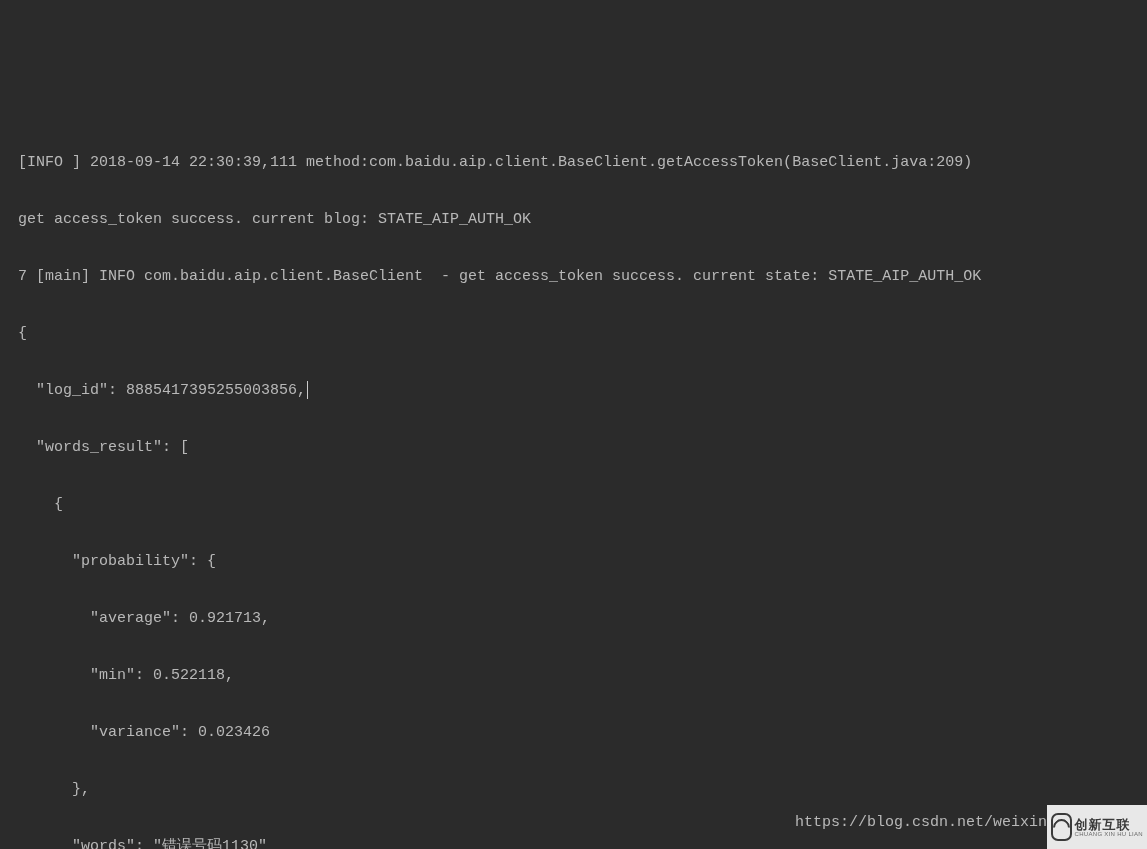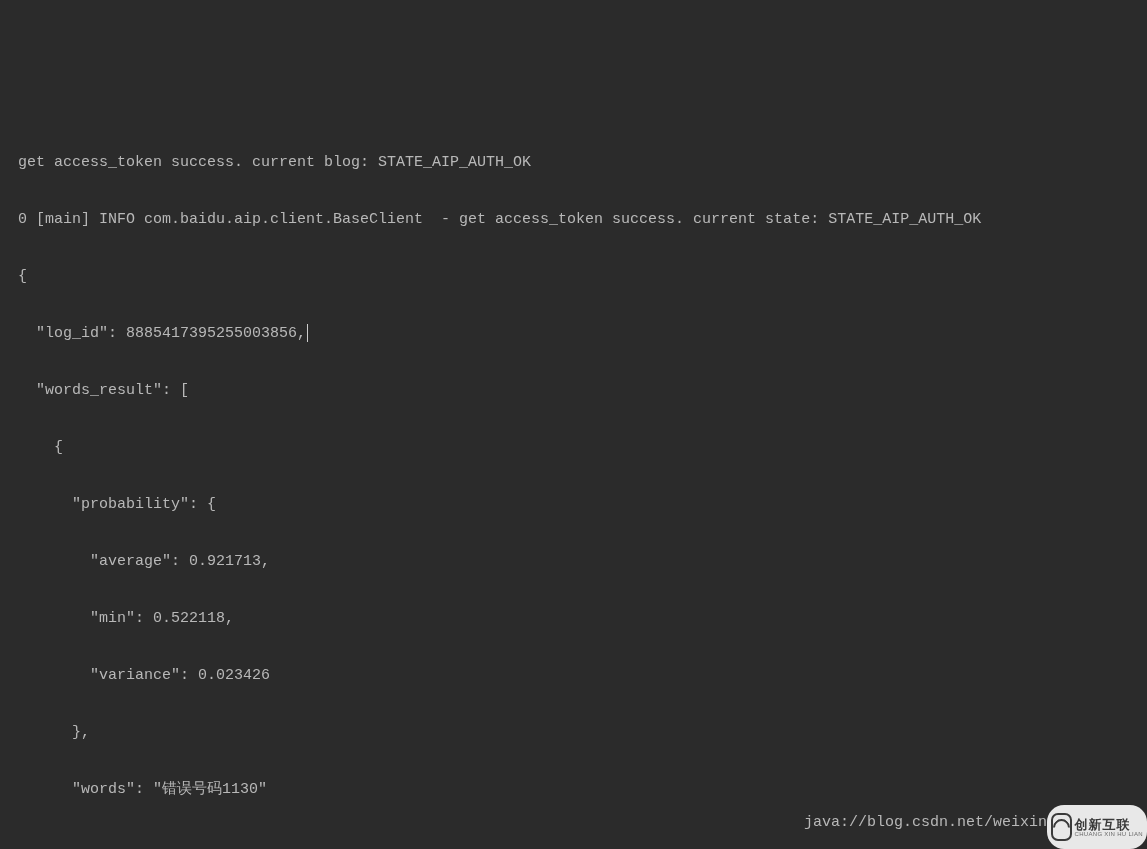--- a/index.html
+++ b/index.html
@@ -43,21 +43,20 @@
       bottom: 0;
       right: 0;
       width: 100px;
       height: 44px;
       background: #e8e8e8;
       display: flex;
       align-items: center;
       justify-content: center;
       gap: 3px;
       padding: 4px;
-      border-radius: 17px;
     }
     .watermark-logo {
       width: 28px;
       height: 28px;
       border: 2.5px solid #3a3a3a;
       border-radius: 7px;
       position: relative;
       display: flex;
       align-items: center;
       justify-content: center;
@@ -91,22 +90,23 @@
       color: #6a6a6a;
       letter-spacing: 0.3px;
     }
   </style>
 </head>
 <body>
 
 
 
 <div>
+<div class="console-line">[INFO ] 2018-09-14 22:30:39,111 method:com.baidu.aip.client.BaseClient.getAccessToken(BaseClient.java:209)</div>
 <div class="console-line">get access_token success. current blog: STATE_AIP_AUTH_OK</div>
-<div class="console-line">0 [main] INFO com.baidu.aip.client.BaseClient  - get access_token success. current state: STATE_AIP_AUTH_OK</div>
+<div class="console-line">7 [main] INFO com.baidu.aip.client.BaseClient  - get access_token success. current state: STATE_AIP_AUTH_OK</div>
 <div class="console-line">{</div>
 <div class="console-line"><span>  "log_id": 8885417395255003856,</span><span class="cursor"></span></div>
 <div class="console-line">  "words_result": [</div>
 <div class="console-line">    {</div>
 <div class="console-line">      "probability": {</div>
 <div class="console-line">        "average": 0.921713,</div>
 <div class="console-line">        "min": 0.522118,</div>
 <div class="console-line">        "variance": 0.023426</div>
 <div class="console-line">      },</div>
 <div class="console-line">      "words": "错误号码1130"</div>
@@ -119,21 +119,21 @@
 
 
 
 
 
 
 
 
 </div>
 
-<div class="footer-url">java://blog.csdn.net/weixin</div>
+<div class="footer-url">https://blog.csdn.net/weixin</div>
 
 <div class="watermark">
   <div class="watermark-logo"></div>
   <div class="watermark-text">
     <span class="watermark-cn">创新互联</span>
     <span class="watermark-en">CHUANG XIN HU LIAN</span>
   </div>
 </div>
 
 

